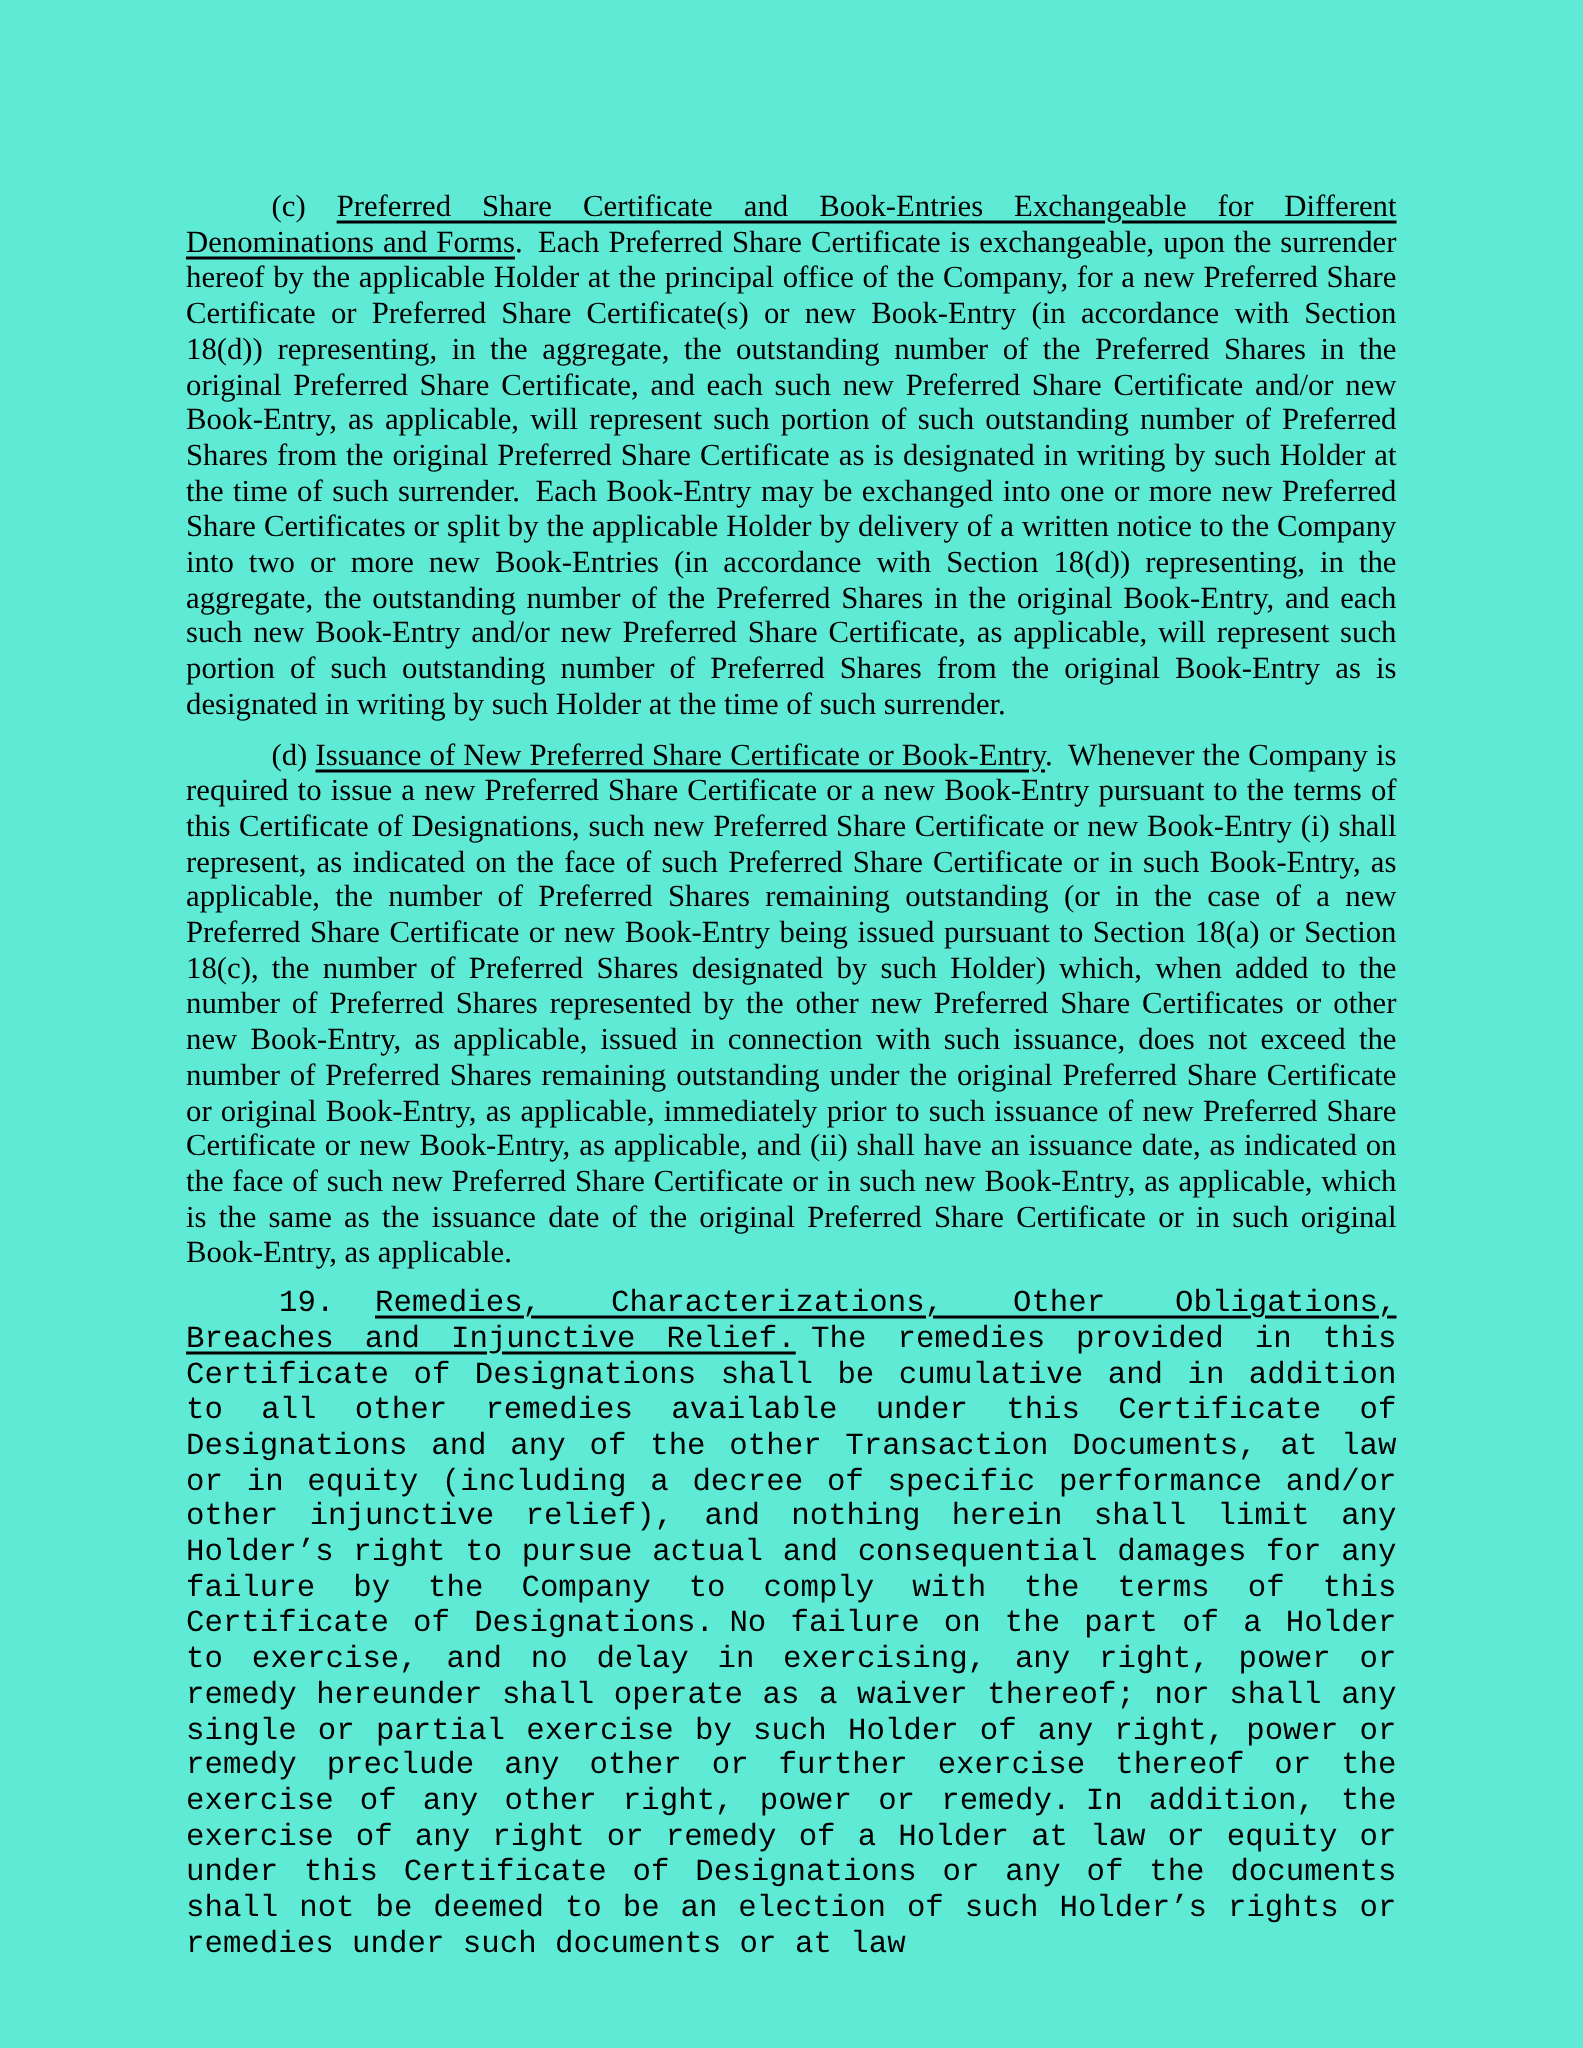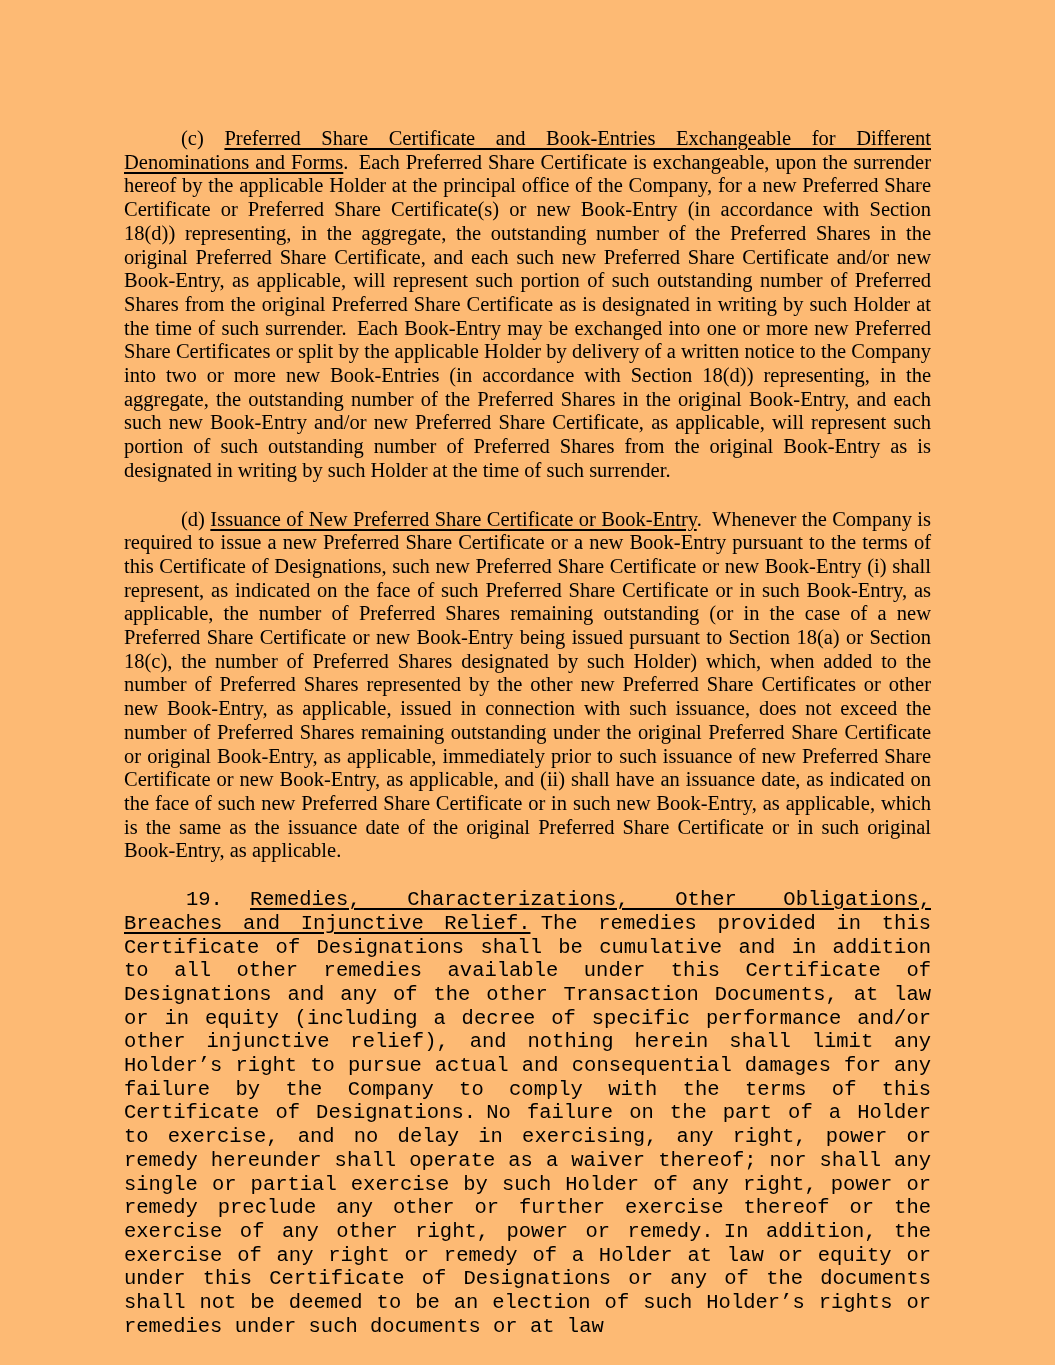--- a/index.html
+++ b/index.html
@@ -1,35 +1,35 @@
 <!DOCTYPE html>
 <html><head>
 <meta charset="utf-8">
 <style>
   html, body { margin: 0; padding: 0; background: #e8e8e8; }
   .page {
     position: relative;
     width: 1055px;
     height: 1365px;
-    background: #fdba74;
+    background: #5eead4;
     color: #000000;
     font-family: "Liberation Serif", "DejaVu Serif", serif;
     font-size: 20.5px;
     line-height: 23.7px;
     overflow: hidden;
   }
   .content {
     position: absolute;
     left: 124px;
     top: 127px;
     width: 807px;
     text-align: justify;
   }
   .content p { margin: 0; padding: 0; }
-  .content p + p { margin-top: 25px; }
+  .content p + p { margin-top: 10px; }
   .para-sub { margin-left: 62px; text-indent: 57px; }
   .para-main { text-indent: 62px; font-family: Liberation Mono, monospace; }
   .u { text-decoration: underline; text-decoration-thickness: 1.6px; text-underline-offset: 3px; }
   .tab-label { display: inline-block; min-width: 64px; text-indent: 0; }
   .page-number {
     position: absolute;
     top: 1229px;
     left: 0;
     width: 100%;
     text-align: center;

